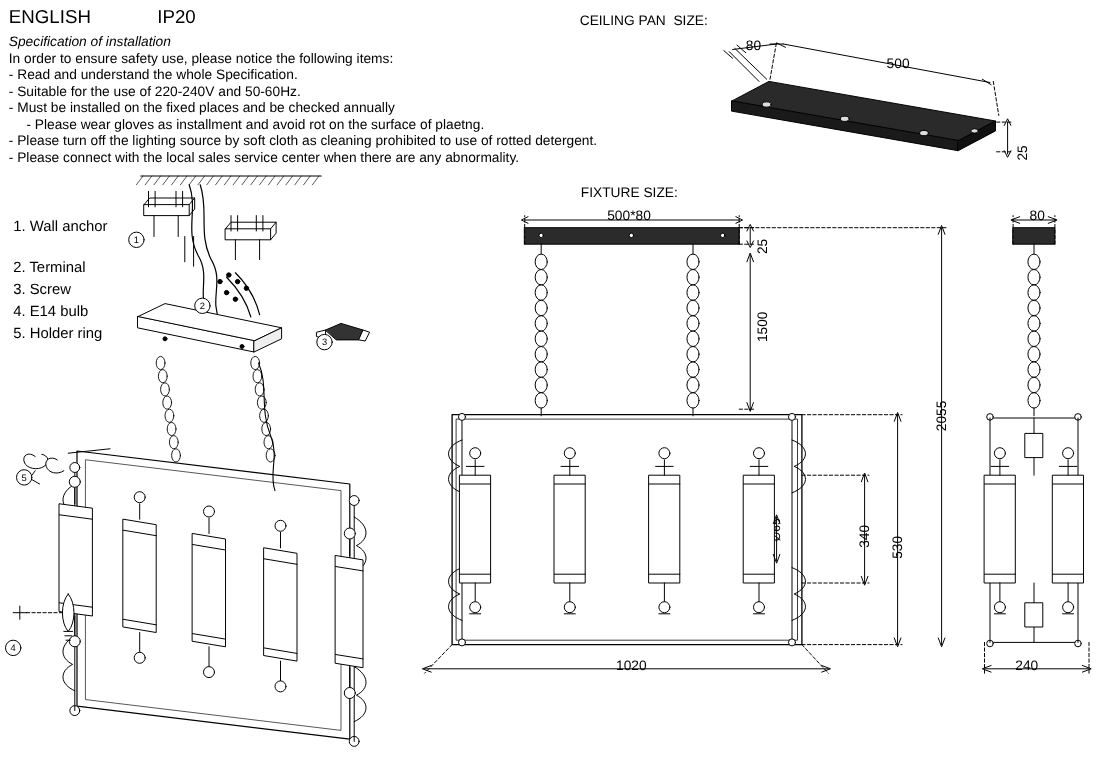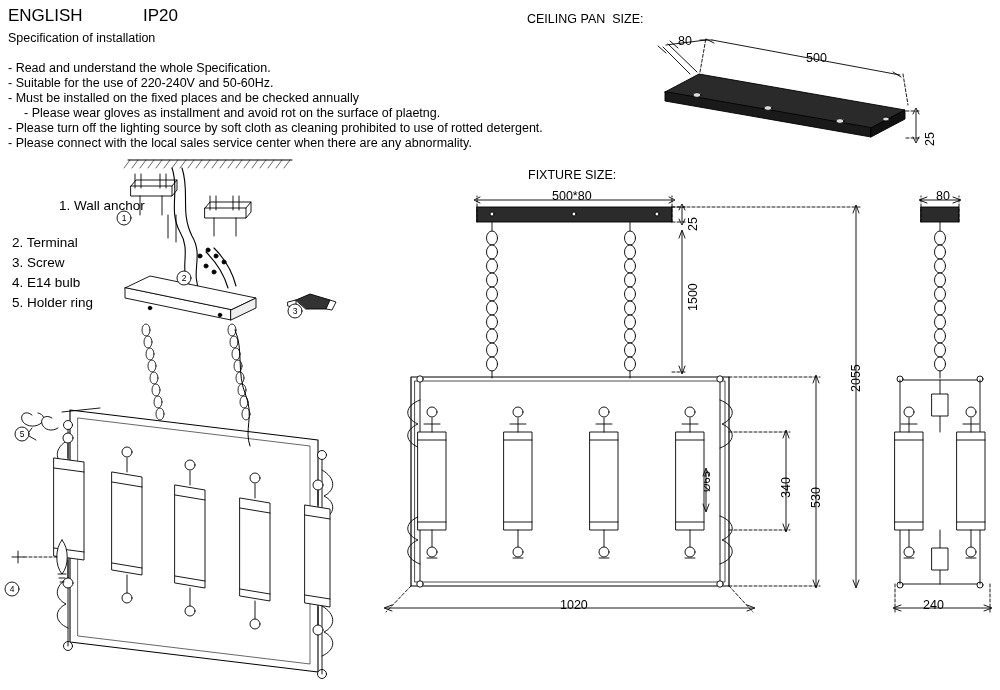--- a/index.html
+++ b/index.html
@@ -18,30 +18,31 @@
   .rot90{transform:rotate(-90deg);transform-origin:left top;}
 </style>
 </head>
 <body>
 
 <div id="root">
 
   <div class="t title" style="left:8px;top:6px;font-weight:400;">ENGLISH</div>
   <div class="t title" style="left:143px;top:6px;">IP20</div>
 
-  <div class="t spec-h" style="left:8px;top:31px;">Specification of installation</div>
-
+  <div class="t spec-h" style="left:8px;top:31px;font-style:italic;">Specification of installation</div>
+
+  <div class="t spec" style="left:8px;top:46px;">In order to ensure safety use, please notice the following items:</div>
   <div class="t spec" style="left:8px;top:61px;">- Read and understand the whole Specification.</div>
   <div class="t spec" style="left:8px;top:76px;">- Suitable for the use of 220-240V and 50-60Hz.</div>
   <div class="t spec" style="left:8px;top:91px;">- Must be installed on the fixed places and be checked annually</div>
   <div class="t spec" style="left:24px;top:106px;">- Please wear gloves as installment and avoid rot on the surface of plaetng.</div>
   <div class="t spec" style="left:8px;top:121px;">- Please turn off the lighting source by soft cloth as cleaning prohibited to use of rotted detergent.</div>
   <div class="t spec" style="left:8px;top:136px;">- Please connect with the local sales service center when there are any abnormality.</div>
 
-  <div class="t parts" style="left:12px;top:196px;margin-left:47px;">1. Wall anchor</div>
+  <div class="t parts" style="left:12px;top:196px;">1. Wall anchor</div>
   <div class="t parts" style="left:12px;top:233px;">2. Terminal</div>
   <div class="t parts" style="left:12px;top:253px;text-align:center;">3. Screw</div>
   <div class="t parts" style="left:12px;top:273px;">4. E14 bulb</div>
   <div class="t parts" style="left:12px;top:293px;">5. Holder ring</div>
 
   <div class="t lbl" style="left:527px;top:12px;">CEILING PAN  SIZE:</div>
   <div class="t lbl" style="left:678px;top:34px;">80</div>
   <div class="t lbl" style="left:806px;top:51px;">500</div>
   <div class="t lbl rot90" style="left:923px;top:146px;">25</div>
 

